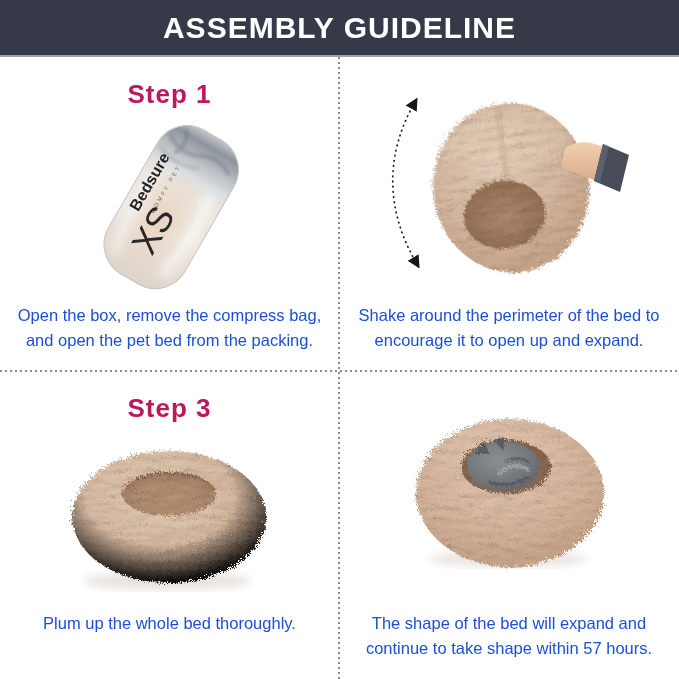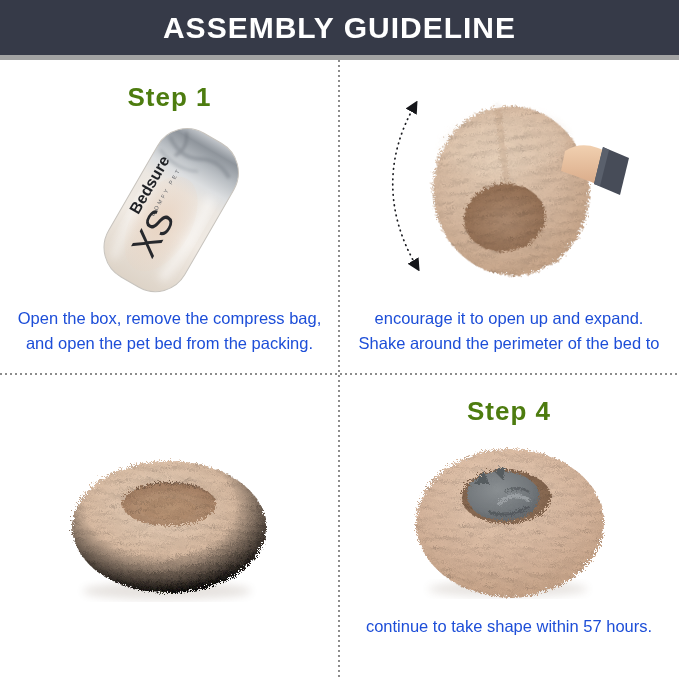--- a/index.html
+++ b/index.html
@@ -1,33 +1,33 @@
 <!DOCTYPE html>
 <html><head>
 <meta charset="utf-8">
 <style>
   html,body{margin:0;padding:0;background:#fff;}
   body{width:679px;height:679px;overflow:hidden;font-family:"Liberation Sans",sans-serif;}
   .page{width:679px;height:679px;position:relative;background:#fff;}
 
   
-  .header{height:55px;background:#363a48;border-bottom:5px solid #a3a3a3;
+  .header{height:55px;background:#363a48;border-bottom:2px solid #a3a3a3;
           display:flex;align-items:center;justify-content:center;}
   .header-title{color:#fff;font-size:30px;font-weight:bold;letter-spacing:1px;}
 
   
   .content{position:relative;width:679px;height:622px;
            display:grid;grid-template-columns:339px 340px;grid-template-rows:314px 308px;}
   .v-divider{position:absolute;left:338px;top:0;bottom:0;width:2px;
              background:repeating-linear-gradient(to bottom,#8c8c8c 0 2px,transparent 2px 5px);}
   .h-divider{position:absolute;top:313px;left:0;right:0;height:2px;
              background:repeating-linear-gradient(to right,#8c8c8c 0 2px,transparent 2px 5px);}
 
   .panel{display:flex;flex-direction:column;align-items:center;overflow:hidden;}
-  .step-title{margin-top:22px;font-size:26px;font-weight:bold;letter-spacing:1px;color:#4d7c0f;}
+  .step-title{margin-top:22px;font-size:26px;font-weight:bold;letter-spacing:1px;color:#be185d;}
   .figure{flex:1;min-height:0;width:100%;display:flex;align-items:center;justify-content:center;}
   .figure svg{max-width:100%;max-height:100%;display:block;}
   .caption{text-align:center;font-size:16.5px;line-height:25px;color:#1d4ed8;
            min-height:50px;margin-bottom:18px;padding:0 8px;}
   .caption .line{display:block;}
 </style>
 </head>
 <body>
 
 <div class="page">
@@ -139,26 +139,27 @@
           </g>
 
           <g>
             <path d="M 206,64 C 220,55 236,57 252,68 L 244,100 C 228,93 214,88 202,84 Z" fill="url(#s2skin)"></path>
             <path d="M 244,60 L 270,71 L 261,108 L 235,97 Z" fill="#474c58"></path>
             <path d="M 244,60 L 250,63 L 241,99 L 235,97 Z" fill="#5a606c"></path>
           </g>
         </svg>
       </div>
       <div class="caption">
+        <span class="line">Shake around the perimeter of the bed to</span>
         <span class="line">encourage it to open up and expand.</span>
-        <span class="line">Shake around the perimeter of the bed to</span>
-      </div>
-    </div>
-
-    <div class="panel">
+      </div>
+    </div>
+
+    <div class="panel">
+      <div class="step-title">Step 3</div>
       <div class="figure">
         <svg width="230" height="158" viewBox="0 0 230 158">
           <defs>
             <radialGradient id="s3body" cx="0.45" cy="0.33" r="0.85">
               <stop offset="0" stop-color="#e9d2bc"></stop>
               <stop offset="0.45" stop-color="#dbbda4"></stop>
               <stop offset="0.8" stop-color="#c9a librar"></stop>
               <stop offset="0.8" stop-color="#c9a68a"></stop>
               <stop offset="1" stop-color="#b2906f"></stop>
             </radialGradient>
@@ -183,24 +184,27 @@
           </defs>
           <ellipse cx="112" cy="142" rx="84" ry="9" fill="#6b533f" opacity="0.16" filter="url(#s3soft)"></ellipse>
           <g filter="url(#s3fur)">
             <ellipse cx="112" cy="76" rx="97" ry="66" fill="url(#s3body)"></ellipse>
             <ellipse cx="112" cy="53" rx="47" ry="22" fill="url(#s3hole)"></ellipse>
             <ellipse cx="112" cy="58" rx="28" ry="11" fill="#b28c6c" opacity="0.6"></ellipse>
             <path d="M66,50 a48,24 0 0 1 92,-2" stroke="#8a6a52" stroke-width="4" opacity="0.3" fill="none" filter="url(#s3soft)"></path>
           </g>
         </svg>
       </div>
-    </div>
-
-    <div class="panel">
-      <div class="step-title">Step 4</div>
+      <div class="caption">
+        <span class="line">Plum up the whole bed thoroughly.</span>
+        <span class="line"></span>
+      </div>
+    </div>
+
+    <div class="panel">
       <div class="figure">
         <svg width="215" height="168" viewBox="0 0 215 168">
           <defs>
             <radialGradient id="s4body" cx="0.45" cy="0.3" r="0.9">
               <stop offset="0" stop-color="#e9cdb6"></stop>
               <stop offset="0.5" stop-color="#d9b89f"></stop>
               <stop offset="0.85" stop-color="#c5a185"></stop>
               <stop offset="1" stop-color="#ad8a6b"></stop>
             </radialGradient>
             <radialGradient id="s4hole" cx="0.5" cy="0.55" r="0.75">
@@ -238,18 +242,19 @@
             <path d="M 64,58 C 62,42 80,32 100,33 C 122,35 138,46 136,60 C 134,74 120,82 99,82 C 80,82 66,73 64,58 Z" fill="url(#s4cat)"></path>
             <path d="M71,46 L 80,32 L 86,46 Z" fill="#565b5f"></path>
             <path d="M90,32 L 102,28 L 100,42 Z" fill="#565b5f"></path>
             <path d="M 94,66 q 16,-14 32,-4" stroke="#a0a5a8" stroke-width="3.5" fill="none" opacity="0.85"></path>
             <path d="M 86,74 q 22,6 40,-6" stroke="#4b5054" stroke-width="3" fill="none" opacity="0.7"></path>
             <path d="M 102,54 q 12,-8 24,0" stroke="#4b5054" stroke-width="2.5" fill="none" opacity="0.6"></path>
           </g>
         </svg>
       </div>
       <div class="caption">
+        <span class="line">The shape of the bed will expand and</span>
         <span class="line">continue to take shape within 57 hours.</span>
       </div>
     </div>
 
   </div>
 </div>
 
 </body></html>

